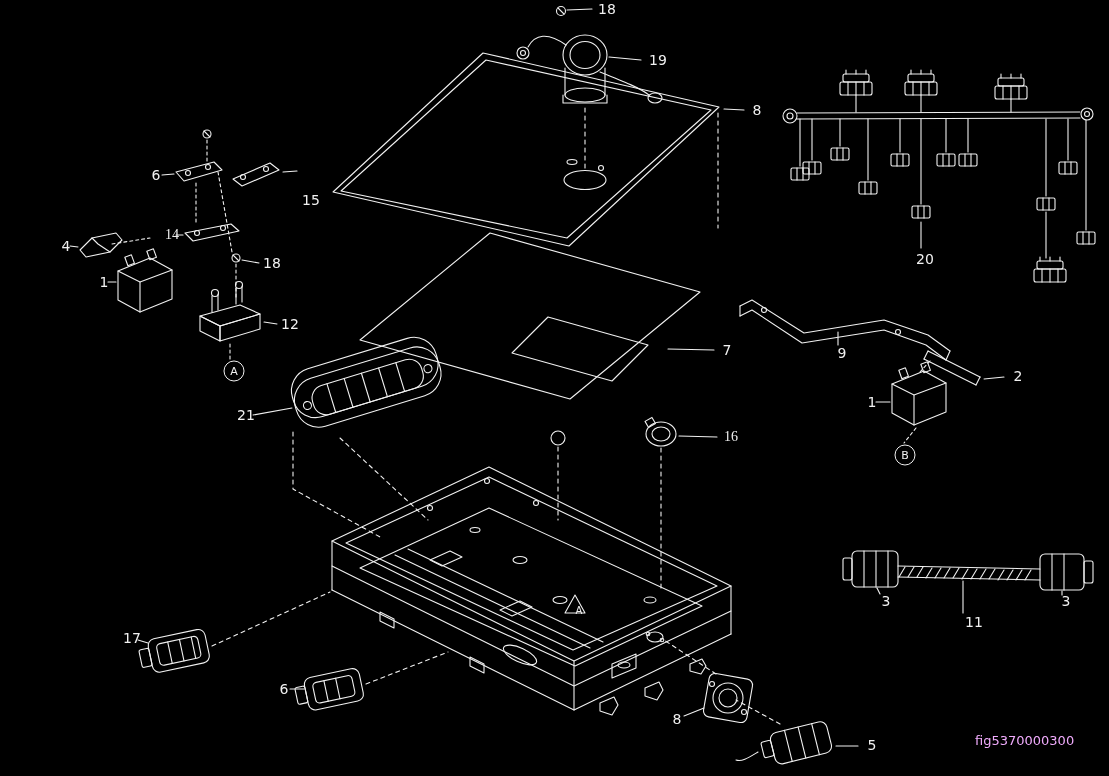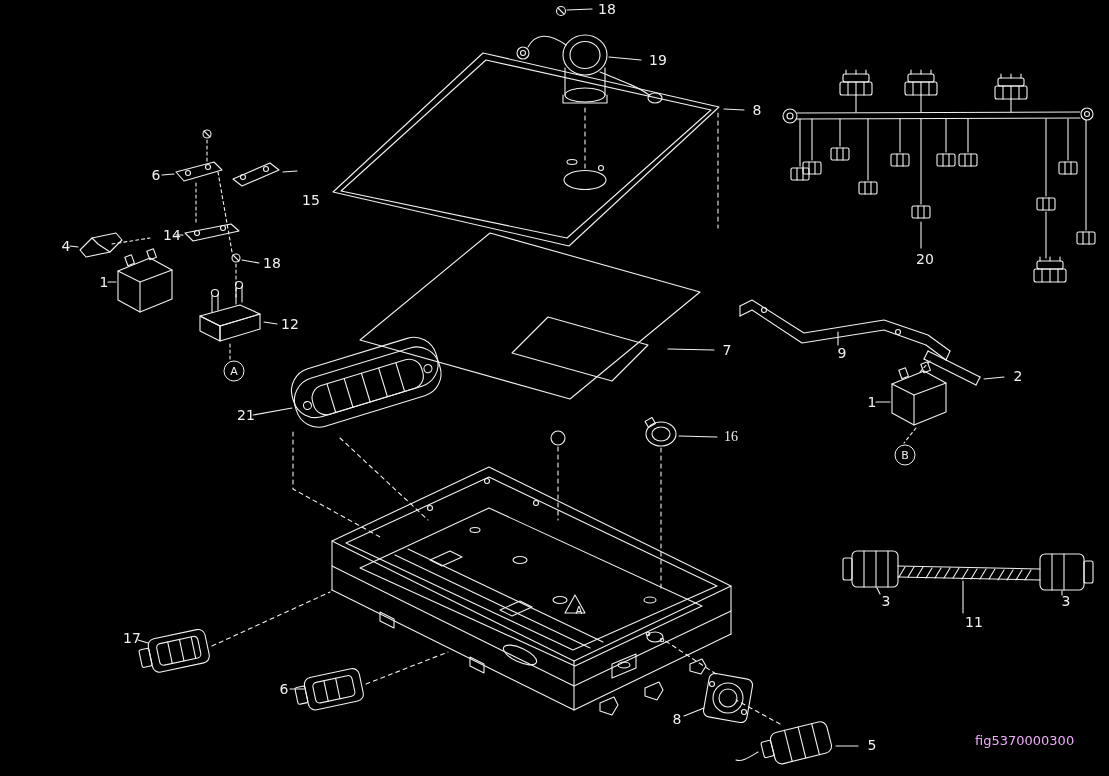--- a/index.html
+++ b/index.html
@@ -312,21 +312,21 @@
   </svg>
 
   <div class="callout-layer">
       <span class="callout plain" style="left: 603px; top: 9px;">18</span>
       <span class="callout plain" style="left: 654px; top: 60px;">19</span>
       <span class="callout plain" style="left: 753px; top: 110px;">8</span>
       <span class="callout plain" style="left: 921px; top: 259px;">20</span>
       <span class="callout plain" style="left: 152px; top: 175px;">6</span>
       <span class="callout plain" style="left: 307px; top: 170px; margin-top: 30px;">15</span>
       <span class="callout plain" style="left: 62px; top: 246px;">4</span>
-      <span class="callout plain" style="left: 168px; top: 235px;">14</span>
+      <span class="callout plain" style="left: 168px; top: 235px; font-family: Liberation Serif, serif;">14</span>
       <span class="callout plain" style="left: 100px; top: 282px;">1</span>
       <span class="callout plain" style="left: 268px; top: 263px;">18</span>
       <span class="callout plain" style="left: 286px; top: 324px;">12</span>
       <span class="callout circle" style="left: 230px; top: 371px;">A</span>
       <span class="callout plain" style="left: 242px; top: 415px; text-align: right;">21</span>
       <span class="callout plain" style="left: 723px; top: 350px;">7</span>
       <span class="callout plain" style="left: 838px; top: 353px;">9</span>
       <span class="callout plain" style="left: 1014px; top: 376px;">2</span>
       <span class="callout plain" style="left: 868px; top: 402px;">1</span>
       <span class="callout circle" style="left: 901px; top: 455px;">B</span>

